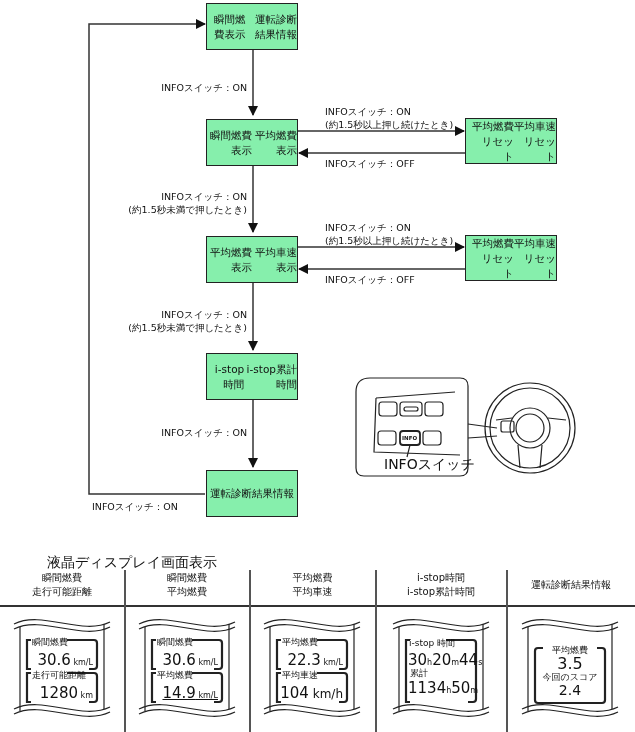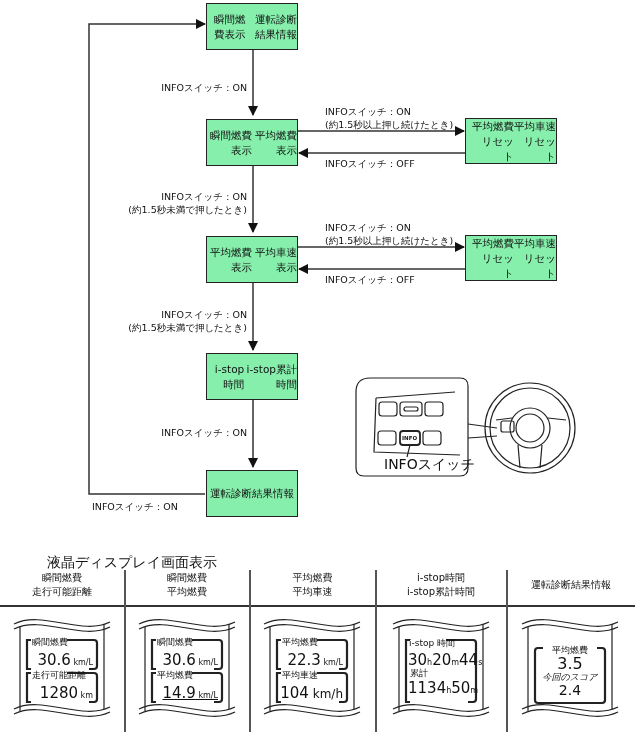--- a/index.html
+++ b/index.html
@@ -237,15 +237,15 @@
     <div style="position: absolute; left: 282px; top: 637px; font-size: 9px; line-height: 10px; white-space: nowrap;">平均燃費</div>
     <div style="position: absolute; left: 343px; top: 652px; font-size: 15px; line-height: 16px; white-space: nowrap; transform: translateX(-100%);"><span>22.3</span><span style="font-size:8px"> km/L</span></div>
     <div style="position: absolute; left: 282px; top: 670px; font-size: 9px; line-height: 10px; white-space: nowrap;">平均車速</div>
     <div style="position: absolute; left: 343px; top: 685px; font-size: 15px; line-height: 16px; white-space: nowrap; transform: translateX(-100%);"><span>104</span><span style="font-size:12px"> km/h</span></div>
     <div style="position: absolute; left: 409px; top: 638px; font-size: 9px; line-height: 10px; white-space: nowrap;">i-stop 時間</div>
     <div style="position: absolute; left: 408px; top: 650px; font-size: 15px; line-height: 20px; white-space: nowrap;">30<span style="font-size:8px">h</span>20<span style="font-size:8px">m</span>44<span style="font-size:8px">s</span></div>
     <div style="position: absolute; left: 410px; top: 668px; font-size: 9px; line-height: 10px; white-space: nowrap;">累計</div>
     <div style="position: absolute; left: 408px; top: 680px; font-size: 15px; line-height: 16px; white-space: nowrap;">1134<span style="font-size:8px">h</span>50<span style="font-size:8px">m</span></div>
     <div style="position: absolute; left: 570px; top: 645px; font-size: 9px; line-height: 10px; white-space: nowrap; transform: translateX(-50%);">平均燃費</div>
     <div style="position: absolute; left: 570px; top: 656px; font-size: 16px; line-height: 15px; white-space: nowrap; transform: translateX(-50%);">3.5</div>
-    <div style="position: absolute; left: 570px; top: 672px; font-size: 9px; line-height: 10px; white-space: nowrap; transform: translateX(-50%); font-style: italic;">今回のスコア</div>
+    <div style="position: absolute; left: 570px; top: 672px; font-size: 9px; line-height: 10px; white-space: nowrap; transform: translateX(-50%);">今回のスコア</div>
     <div style="position: absolute; left: 570px; top: 683px; font-size: 14px; line-height: 15px; white-space: nowrap; transform: translateX(-50%);">2.4</div>
   </div>
 
 </body></html>

